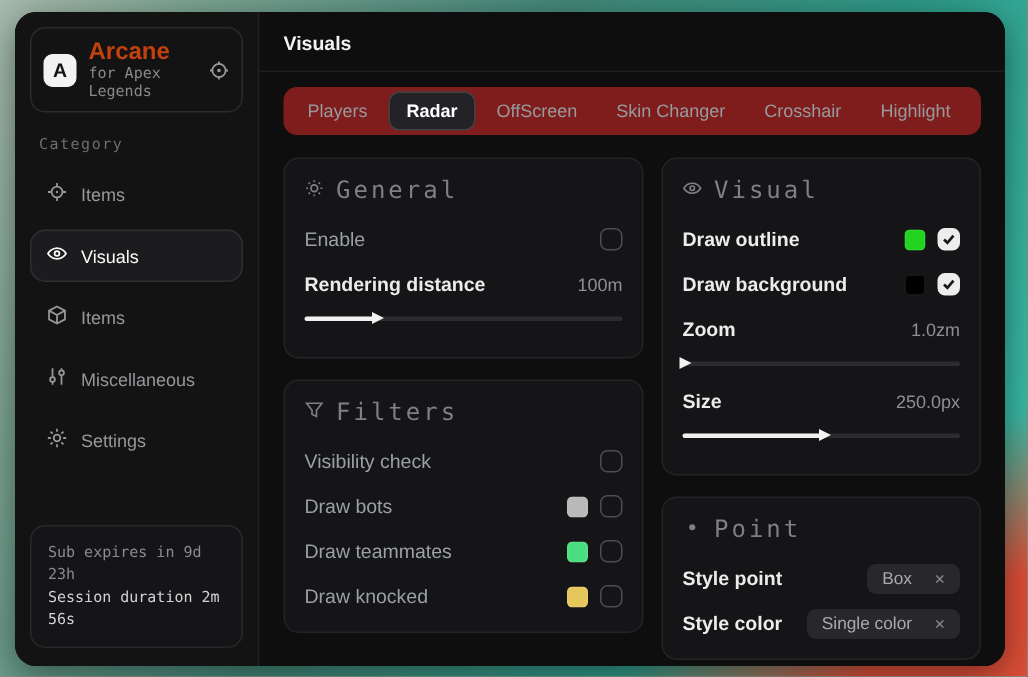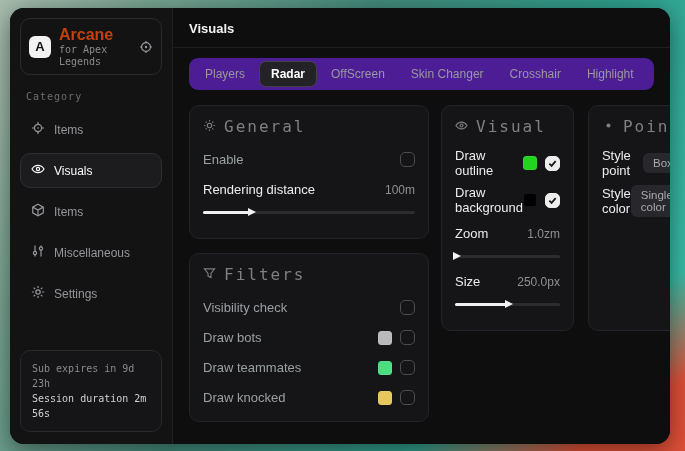--- a/index.html
+++ b/index.html
@@ -29,33 +29,33 @@
   .navitem svg{flex:none;}
   .sidespacer{flex:1;}
   .sessioncard{border:1px solid #29292c;background:#151517;border-radius:10px;padding:10px 11px;
     font-family:"DejaVu Sans Mono",monospace;font-size:10px;line-height:1.5;}
   .sess1{color:#8b8b8f;}
   .sess2{color:#d2d2d5;}
   
   .main{flex:1;display:flex;flex-direction:column;background:#0e0e0f;min-width:0;}
   .mainheader{padding:13px 16px 11px;border-bottom:1px solid #1e1e21;}
   .maintitle{font-size:13px;font-weight:700;color:#f2f2f2;}
-  .tabbar{margin:10px 16px 0;background:#4c1d95;border-radius:9px;padding:3px 4px;display:flex;gap:2px;align-items:flex-end;}
+  .tabbar{margin:10px 16px 0;background:#7f1d1d;border-radius:9px;padding:3px 4px;display:flex;gap:2px;align-items:flex-end;}
   .tab{padding:5px 11px;font-size:12px;color:#99999d;border-radius:7px;border:1px solid transparent;cursor:pointer;white-space:nowrap;}
   .tab.active{background:#232327;border-color:#434347;color:#ffffff;font-weight:600;}
   .content{display:flex;gap:12px;padding:15px 16px;align-items:flex-start;}
   .col1{width:240px;min-width:240px;display:flex;flex-direction:column;gap:14px;}
-  .col2{flex:1;display:flex;flex-direction:row;gap:14px;min-width:0;}
+  .col2{flex:1;display:flex;flex-direction:column;gap:14px;min-width:0;}
   .panel{background:#151517;border:1px solid #242428;border-radius:10px;padding:11px 13px 12px;box-sizing:border-box;}
   .panelheader{display:flex;align-items:center;gap:8px;color:#7f7f84;
     font-family:"DejaVu Sans Mono",monospace;font-size:16px;letter-spacing:2px;margin-bottom:12px;}
   .row{display:flex;justify-content:space-between;align-items:center;min-height:23px;margin-bottom:7px;}
   .row:last-child{margin-bottom:0;}
   .lbl{font-size:13px;color:#9aa0a3;}
-  .lbl.strong{color:#ececec;font-weight:400;}
+  .lbl.strong{color:#ececec;font-weight:700;}
   .val{font-size:12px;color:#8f8f94;}
   .ctrls{display:flex;align-items:center;gap:8px;}
   .swatch{width:12px;height:12px;border-radius:3.5px;border:1px solid rgba(255,255,255,.08);}
   .checkbox{width:15px;height:15px;border-radius:5px;border:1.5px solid #4c4c51;box-sizing:border-box;
     display:flex;align-items:center;justify-content:center;cursor:pointer;}
   .checkbox .tick{display:none;}
   .checkbox.checked{background:#ededee;border-color:#ededee;}
   .checkbox.checked .tick{display:block;}
   .slider{position:relative;height:9px;margin:1px 0 9px;cursor:pointer;}
   .track{position:absolute;left:0;right:0;top:3px;height:3px;background:#2c2c30;border-radius:2px;}

